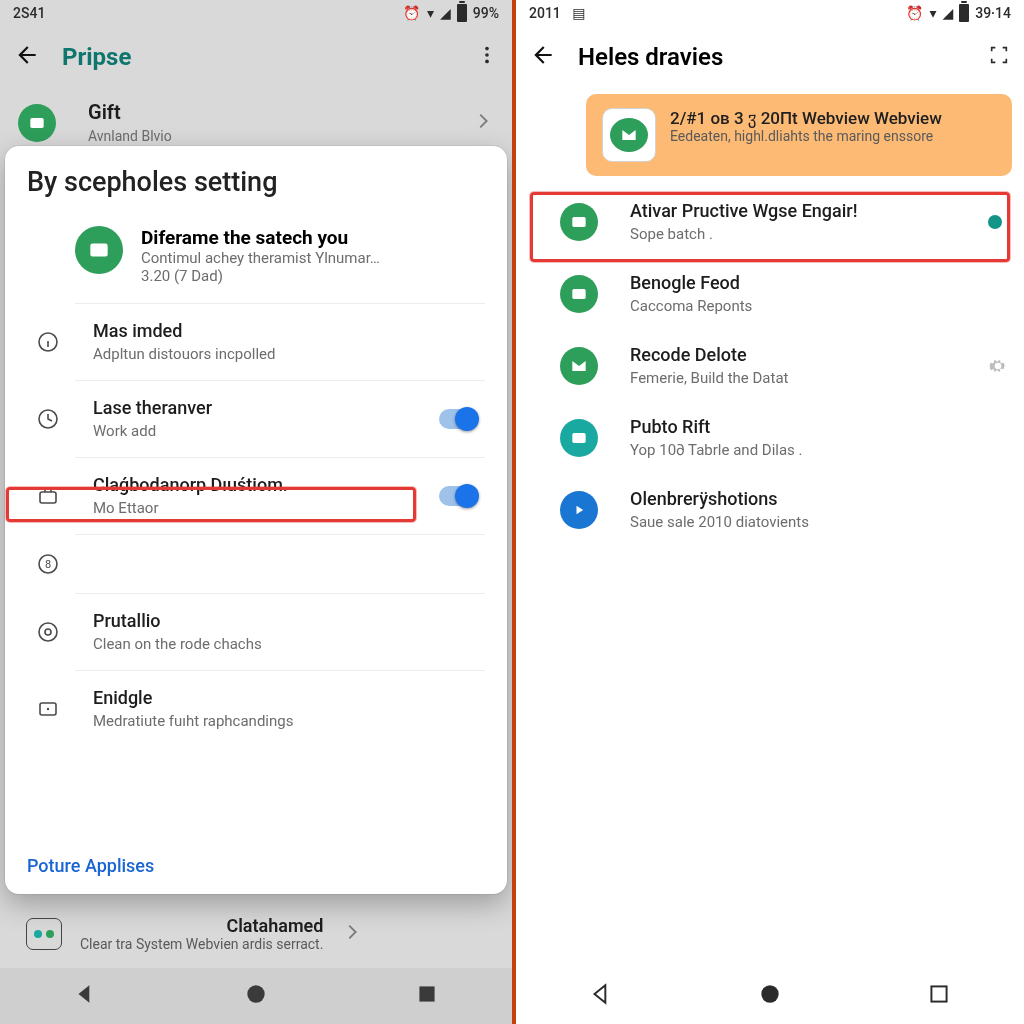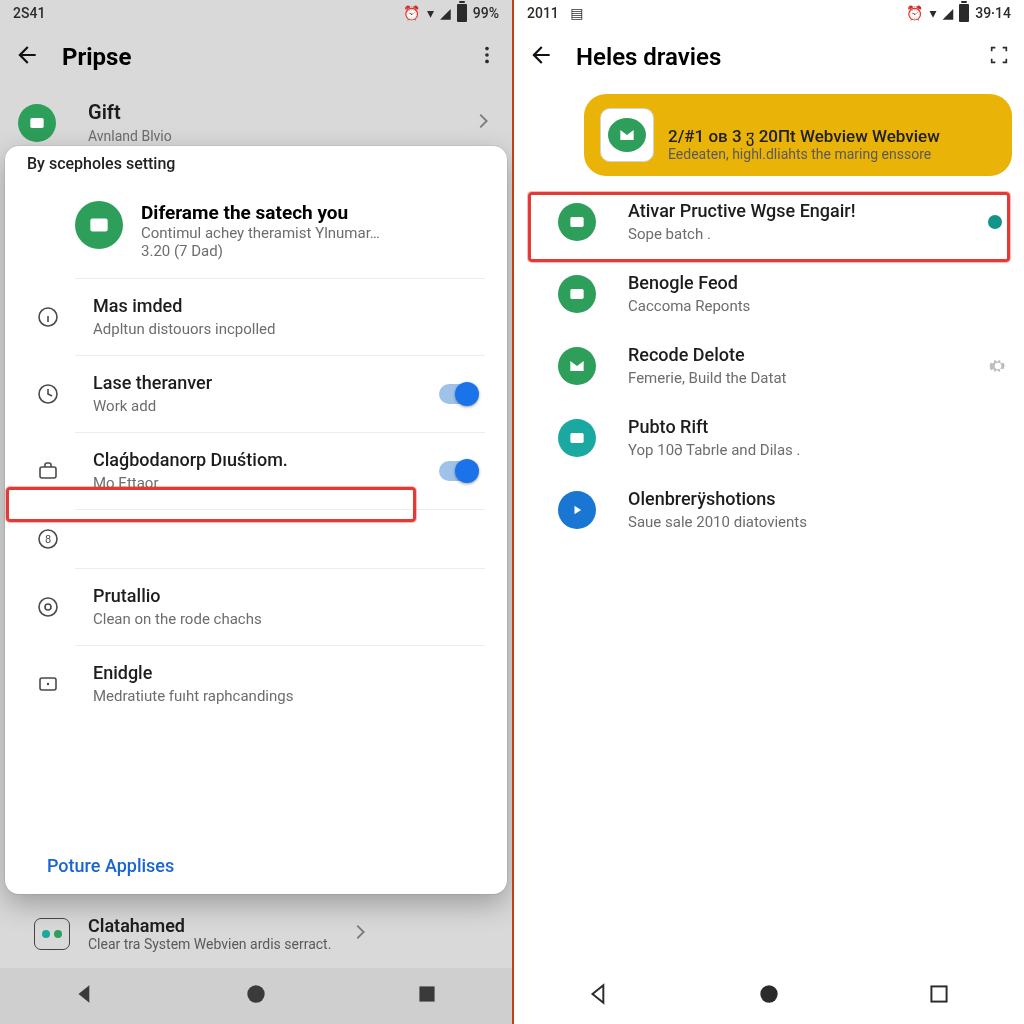--- a/index.html
+++ b/index.html
@@ -1,20 +1,20 @@
 <!DOCTYPE html>
 <html><head>
 <meta charset="utf-8">
 <style>
   * { box-sizing: border-box; margin: 0; padding: 0; font-family: Roboto, -apple-system, "Segoe UI", Arial, sans-serif; }
   html, body { width: 1024px; height: 1024px; background: #fff; }
   .screens { display: flex; width: 1024px; height: 1024px; }
   .screen { position: relative; height: 1024px; overflow: hidden; }
   .screen.left  { width: 512px; }
-  .screen.right { width: 512px; border-left: 2px solid #c2410c; }
+  .screen.right { width: 512px; border-left: 4px solid #c2410c; }
 
   
   .status-bar { height: 26px; display: flex; align-items: center; justify-content: space-between; padding: 0 13px; font-size: 14px; font-weight: 500; }
   .status-icons { display: flex; align-items: center; gap: 6px; font-size: 14px; }
   .app-bar { height: 62px; display: flex; align-items: center; padding: 0 14px; gap: 22px; }
   .app-bar .title { font-size: 24px; font-weight: 700; }
   .app-bar .spacer { flex: 1; }
 
   .row { display: flex; align-items: center; gap: 32px; padding: 16px 18px; }
   .row .txt { flex: 1; min-width: 0; }
@@ -39,61 +39,61 @@
   .nav-bar { position: absolute; left: 0; right: 0; bottom: 0; height: 56px; display: flex; align-items: center; justify-content: space-around; }
   .nav-bar.left-style  { background: #cfcfcf; }
   .nav-bar.right-style { background: #fff; }
   .nav-bar .nav-btn svg { width: 26px; height: 26px; }
 
   .highlight-box { border: 3px solid #e53935; border-radius: 4px; box-shadow: 0 0 0 1px rgba(229,57,53,.35); }
 
   
   .screen.left { background: #d9d9d9; }
   .screen.left .status-bar { color: #2b2b2b; }
-  .screen.left .app-bar { color: #000000; }
+  .screen.left .app-bar { color: #0f766e; }
 
   .left-bg-row { padding: 12px 18px 10px; }
   .left-bg-row .txt .primary { font-size: 20px; font-weight: 600; }
   .left-bg-row .txt .secondary { font-size: 14px; }
 
   .sheet {
     position: absolute; left: 5px; right: 5px; top: 146px; bottom: 130px;
     background: #fff; border-radius: 14px;
     box-shadow: 0 10px 28px rgba(0,0,0,.28), 0 0 0 1px rgba(0,0,0,.06);
     display: flex; flex-direction: column; overflow: hidden;
   }
-  .sheet-title { font-size: 16px; font-weight: 500; color: #222; padding: 8px 22px 10px; }
+  .sheet-title { font-size: 27px; font-weight: 500; color: #222; padding: 20px 22px 10px; }
   .sheet-hero { display: flex; gap: 18px; padding: 18px 22px 18px 70px; align-items: flex-start; }
   .sheet-hero .icon-circle { width: 48px; height: 48px; flex-basis: 48px; }
   .sheet-hero .icon-circle svg { width: 26px; height: 26px; }
   .sheet-hero .primary   { font-size: 19px; font-weight: 700; }
   .sheet-hero .secondary { font-size: 15px; color: #6d6d6d; white-space: normal; }
   .sheet-hero .tertiary  { font-size: 15px; color: #6d6d6d; }
   .sheet .row { padding: 16px 30px; }
   .sheet .divider { height: 1px; background: #ececec; margin: 0 22px 0 70px; }
-  .sheet .action-link { padding: 18px 22px; color: #1966d2; font-size: 18px; font-weight: 500; margin-left: 20px; }
+  .sheet .action-link { padding: 18px 22px; color: #1966d2; font-size: 18px; font-weight: 500; }
 
   .left-highlight {
     position: absolute; left: 6px; width: 410px; top: 487px; height: 35px;
     pointer-events: none;
   }
 
-  .left-bottom-row { position: absolute; left: 16px; right: 0; bottom: 56px; padding: 16px 18px; display: flex; align-items: center; gap: 18px; }
+  .left-bottom-row { position: absolute; left: 8px; right: 0; bottom: 56px; padding: 16px 18px; display: flex; align-items: center; gap: 18px; text-align: right; }
   .left-bottom-row .txt .primary { font-size: 18px; font-weight: 600; color: #1d1d1d; }
   .left-bottom-row .txt .secondary { font-size: 14px; color: #5a5a5a; }
   .left-bottom-icon { width: 36px; height: 32px; border-radius: 7px; border: 1.5px solid #444; display:flex; align-items:center; justify-content:center; gap:4px; }
   .left-bottom-icon .dot { width: 8px; height: 8px; border-radius: 50%; }
 
   
   .screen.right { background: #fff; }
   .screen.right .status-bar { color: #2b2b2b; }
   .screen.right .app-bar .title { font-weight: 600; }
   .right-card {
-    margin: 6px 12px 6px 70px; background: #eab308; border-radius: 22px;
-    display: flex; align-items: flex-end; gap: 14px; padding: 14px 16px;
+    margin: 6px 12px 6px 70px; background: #fdba74; border-radius: 10px;
+    display: flex; align-items: flex-start; gap: 14px; padding: 14px 16px;
   }
   .right-card-wrap { position: relative; }
   .right-card .thumb {
     width: 54px; height: 54px; border-radius: 10px; background:#fff; border:1px solid #d3d3d3;
     display:flex; align-items:center; justify-content:center; flex:0 0 54px;
   }
   .right-card .thumb .icon-circle { width:34px; height:34px; }
   .right-card .txt .primary { font-size: 17px; font-weight: 500; color:#202020; white-space: normal; }
   .right-card .txt .secondary { font-size: 14px; color:#5a5a5a; white-space: normal; }
 

